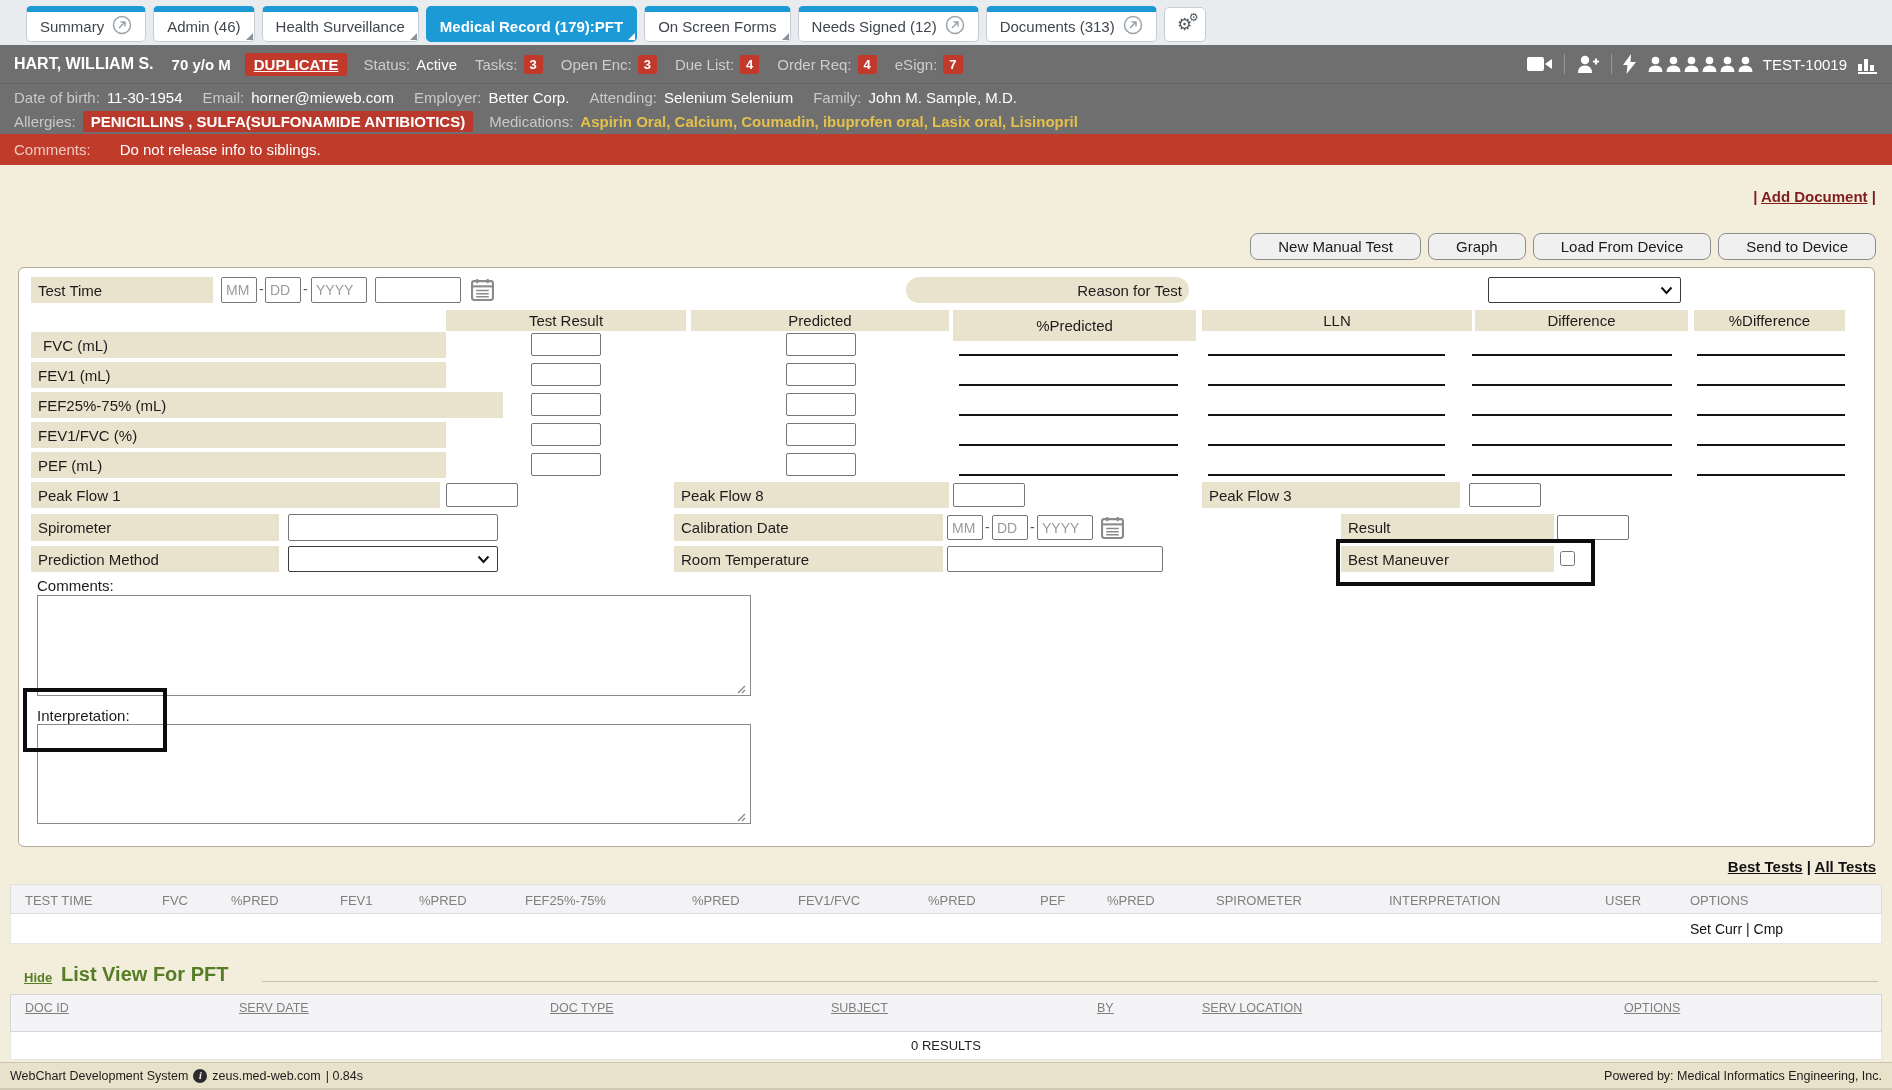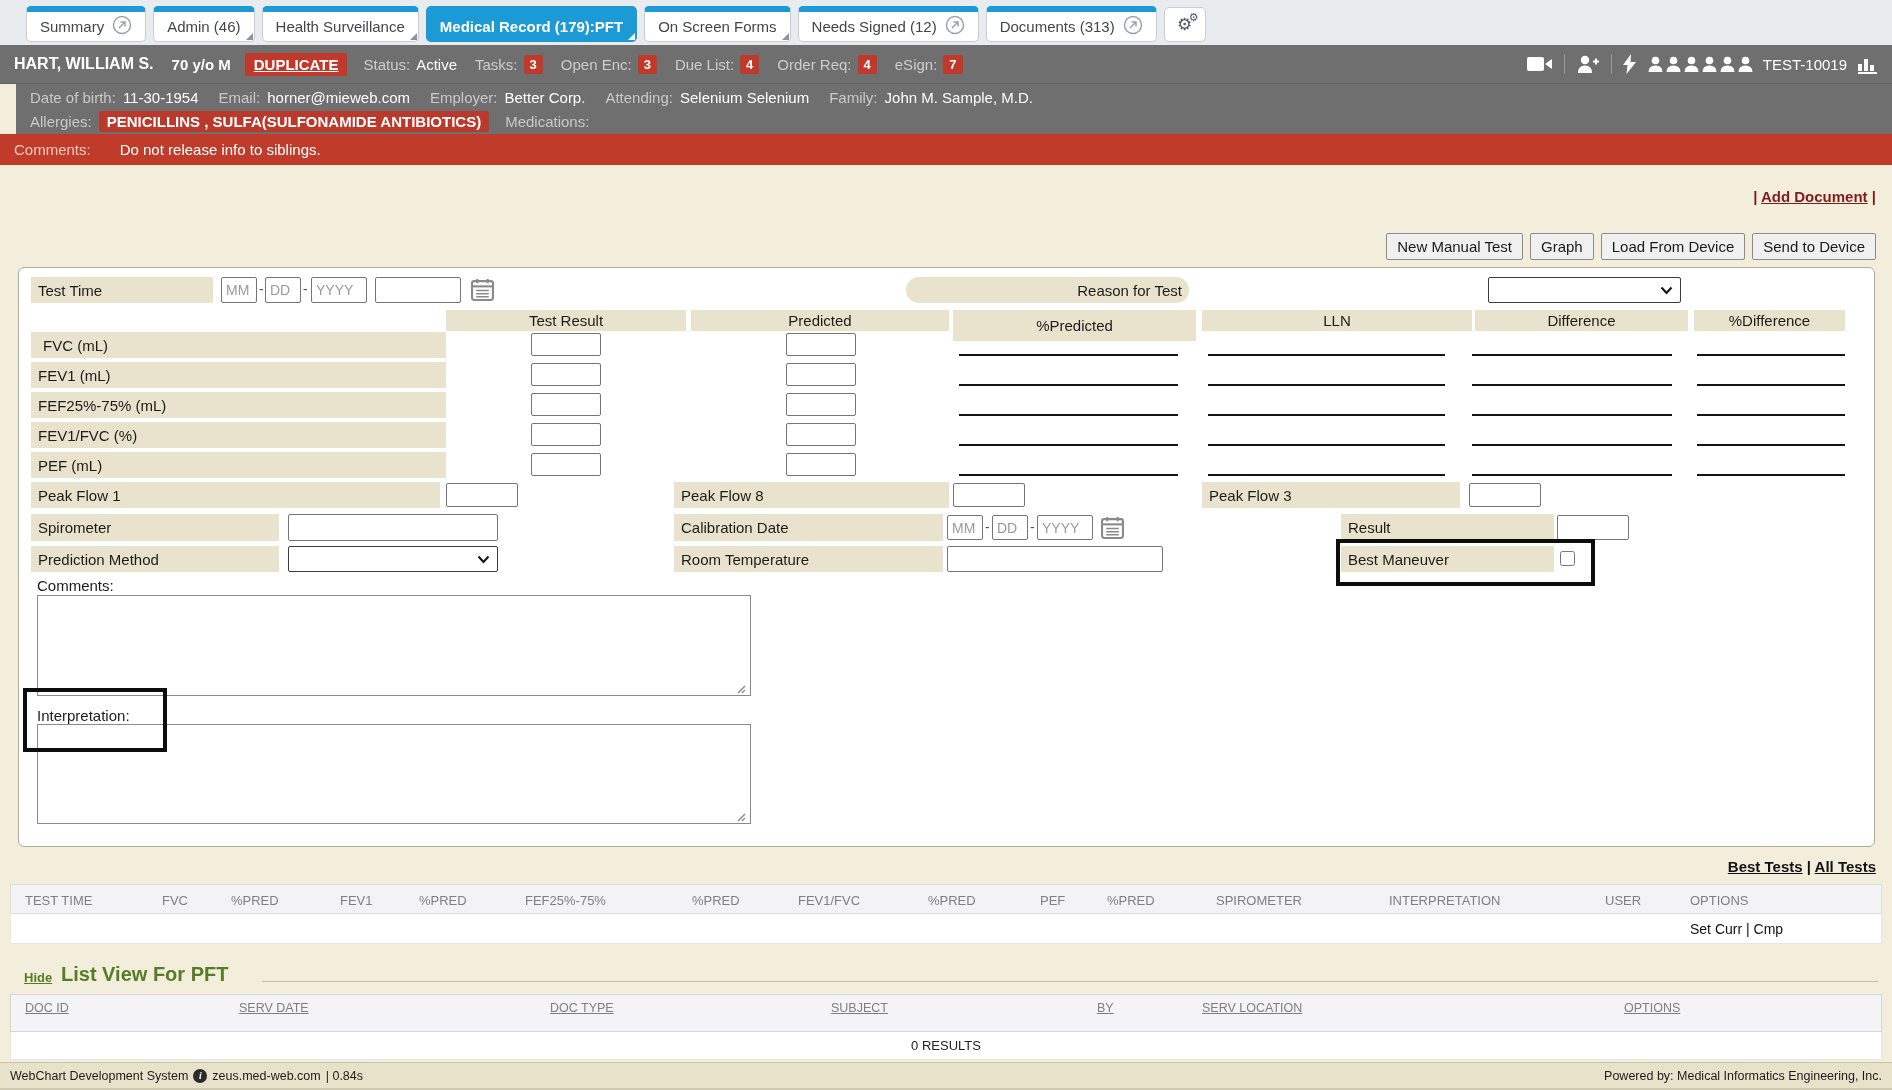--- a/index.html
+++ b/index.html
@@ -34,38 +34,38 @@
   .badge { background:#c0392b; color:#fff; font-weight:bold; font-size:13px; padding:2px 6px;
            border-radius:2px; margin-right:18px; cursor:pointer; }
   .spacer { flex:1; }
   .vsep { width:1px; height:20px; background:#989898; margin:0 11px; }
   .iconbtn { display:flex; align-items:center; cursor:pointer; }
   .persons { display:flex; gap:3px; margin:0 10px 0 12px; }
   .pid { font-size:15px; margin-right:10px; }
 
   
   .pdetails { position:absolute; top:84px; left:0; right:0; height:50px; background:#6f6f6f;
-              color:#fff; font-size:15px; padding:1px 14px; box-sizing:border-box;margin-left:16px; }
+              color:#fff; font-size:15px; padding:1px 14px; box-sizing:border-box; }
   .drow { height:24px; display:flex; align-items:center; }
   .dlabel { color:#c9c9c9; margin-right:7px; }
   .dval { font-weight:normal; margin-right:20px; }
   .chip { background:#b93a2c; color:#fff; font-weight:bold; padding:2px 8px; border-radius:2px; margin-right:16px; }
   .med { color:#e4c04c; font-weight:bold; }
 
   
   .commentsbar { position:absolute; top:134px; left:0; right:0; height:31px; background:#c13b2a;
                  color:#fff; display:flex; align-items:center; font-size:15px; padding:0 14px; box-sizing:border-box; }
   .cl { color:#efc9c0; margin-right:29px; }
 
   
   .adddoc { position:absolute; top:188px; right:16px; font-size:15px; font-weight:bold; color:#7f1d1d; }
   .adddoc .lnk { text-decoration:underline; cursor:pointer; }
   .toolbar { position:absolute; top:233px; right:16px; display:flex; gap:7px; }
   .btn { font-family:inherit; font-size:15px; color:#1a1a1a; background:#f0f0f0; border:1px solid #8c8c8c;
-         border-radius:2px; padding:4px 10px; cursor:pointer; }
+         border-radius:8px; padding:4px 27px; cursor:pointer; }
 
   
   .panel { position:absolute; left:18px; top:267px; width:1855px; height:578px; background:#fff;
            border:1px solid #b3ab99; border-radius:6px; }
   .cell { position:absolute; background:#e9e2cc; font-size:15px; color:#1c1c1c; height:26px;
           display:flex; align-items:center; box-sizing:border-box; padding:0 7px; }
   .cell.center { justify-content:center; }
   .cell.right { justify-content:flex-end;border-radius:13px; }
   .inp { position:absolute; box-sizing:border-box; border:1px solid #767676; background:#fff;
          font-family:inherit; font-size:14px; padding:2px 4px; border-radius:2px; }
@@ -242,20 +242,21 @@
       <span class="dval">Better Corp.</span>
       <span class="dlabel">Attending:</span>
       <span class="dval">Selenium Selenium</span>
       <span class="dlabel">Family:</span>
       <span class="dval">John M. Sample, M.D.</span>
     </div>
     <div class="drow">
       <span class="dlabel">Allergies:</span>
       <span class="chip">PENICILLINS , SULFA(SULFONAMIDE ANTIBIOTICS)</span>
       <span class="dlabel">Medications:</span>
+      <span class="med">Aspirin Oral, Calcium, Coumadin, ibuprofen oral, Lasix oral, Lisinopril</span>
     </div>
   </div>
 
   <div class="commentsbar">
     <span class="cl">Comments:</span>
     <span>Do not release info to siblings.</span>
   </div>
 
   <div class="adddoc">
     <span>|</span>
@@ -308,21 +309,21 @@
     <div class="uline" style="left:1678px; top:86px; width:148px;"></div>
 
     <div class="cell" style="left:12px; top:94px; width:415px;">FEV1 (mL)</div>
     <input class="inp" style="left: 512px; top: 95px; width: 70px; height: 23px;">
     <input class="inp" style="left: 767px; top: 95px; width: 70px; height: 23px;">
     <div class="uline" style="left:940px; top:116px; width:219px;"></div>
     <div class="uline" style="left:1189px; top:116px; width:237px;"></div>
     <div class="uline" style="left:1453px; top:116px; width:200px;"></div>
     <div class="uline" style="left:1678px; top:116px; width:148px;"></div>
 
-    <div class="cell" style="left:12px; top:124px; width:415px;">FEF25%-75% (mL)</div>
+    <div class="cell" style="left:12px; top:124px; width:472px;">FEF25%-75% (mL)</div>
     <input class="inp" style="left: 512px; top: 125px; width: 70px; height: 23px;">
     <input class="inp" style="left: 767px; top: 125px; width: 70px; height: 23px;">
     <div class="uline" style="left:940px; top:146px; width:219px;"></div>
     <div class="uline" style="left:1189px; top:146px; width:237px;"></div>
     <div class="uline" style="left:1453px; top:146px; width:200px;"></div>
     <div class="uline" style="left:1678px; top:146px; width:148px;"></div>
 
     <div class="cell" style="left:12px; top:154px; width:415px;">FEV1/FVC (%)</div>
     <input class="inp" style="left: 512px; top: 155px; width: 70px; height: 23px;">
     <input class="inp" style="left: 767px; top: 155px; width: 70px; height: 23px;">

